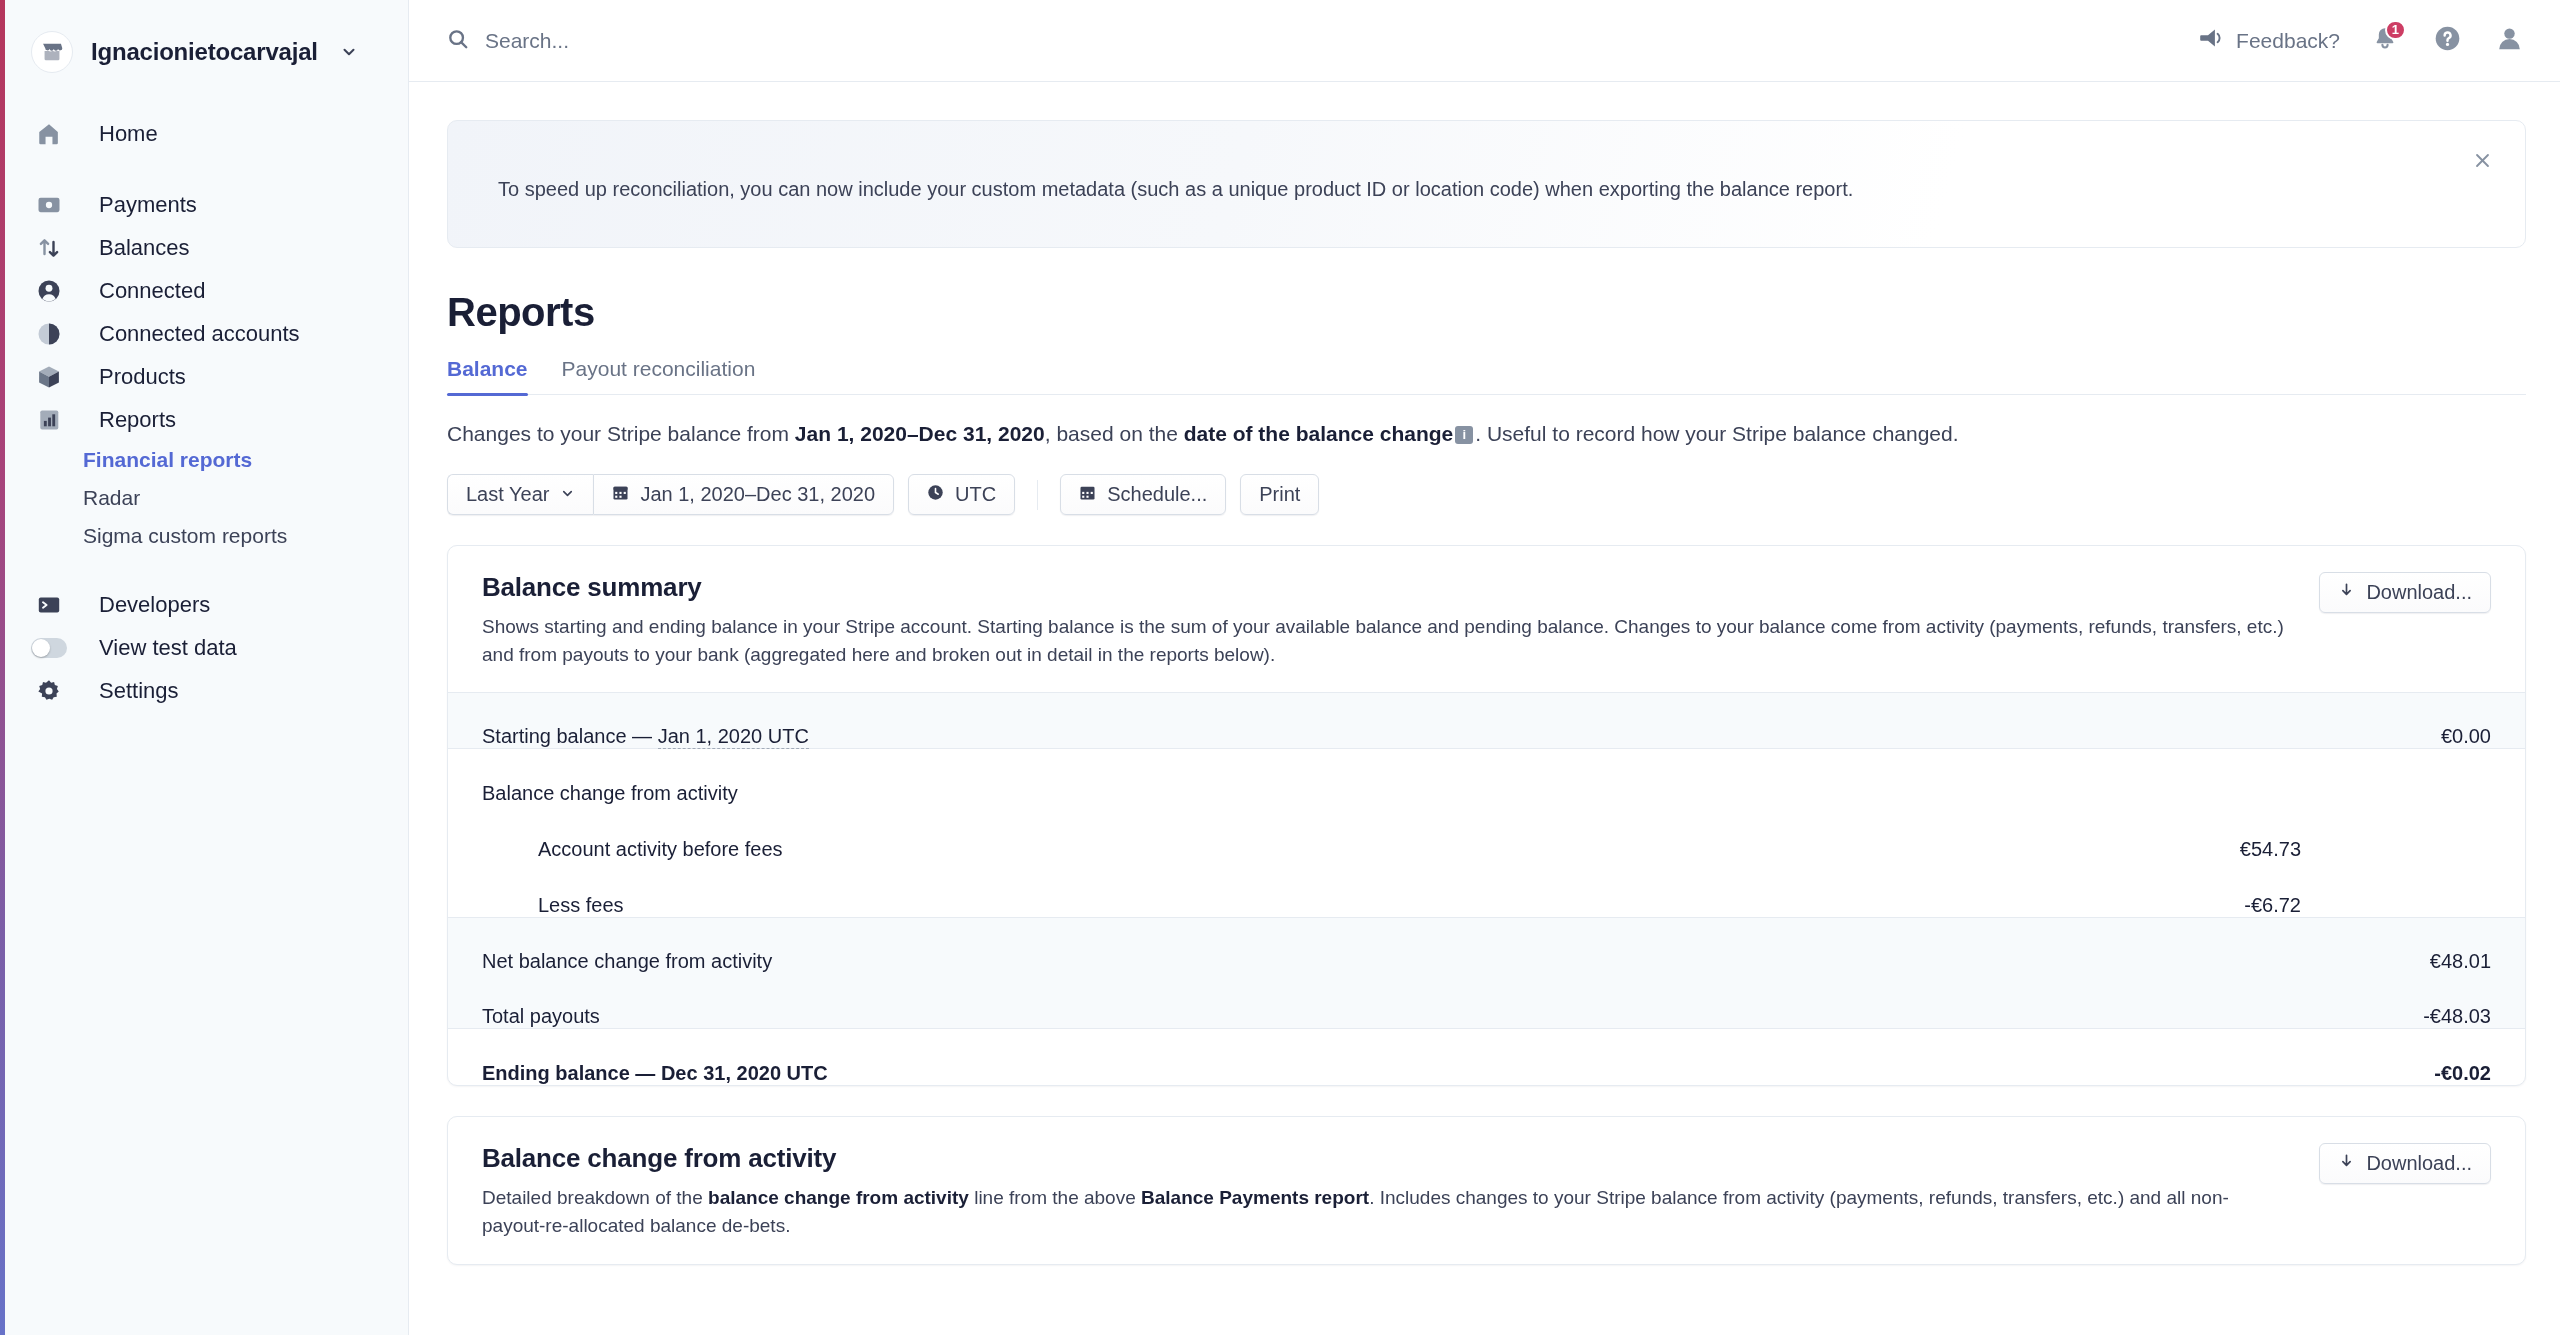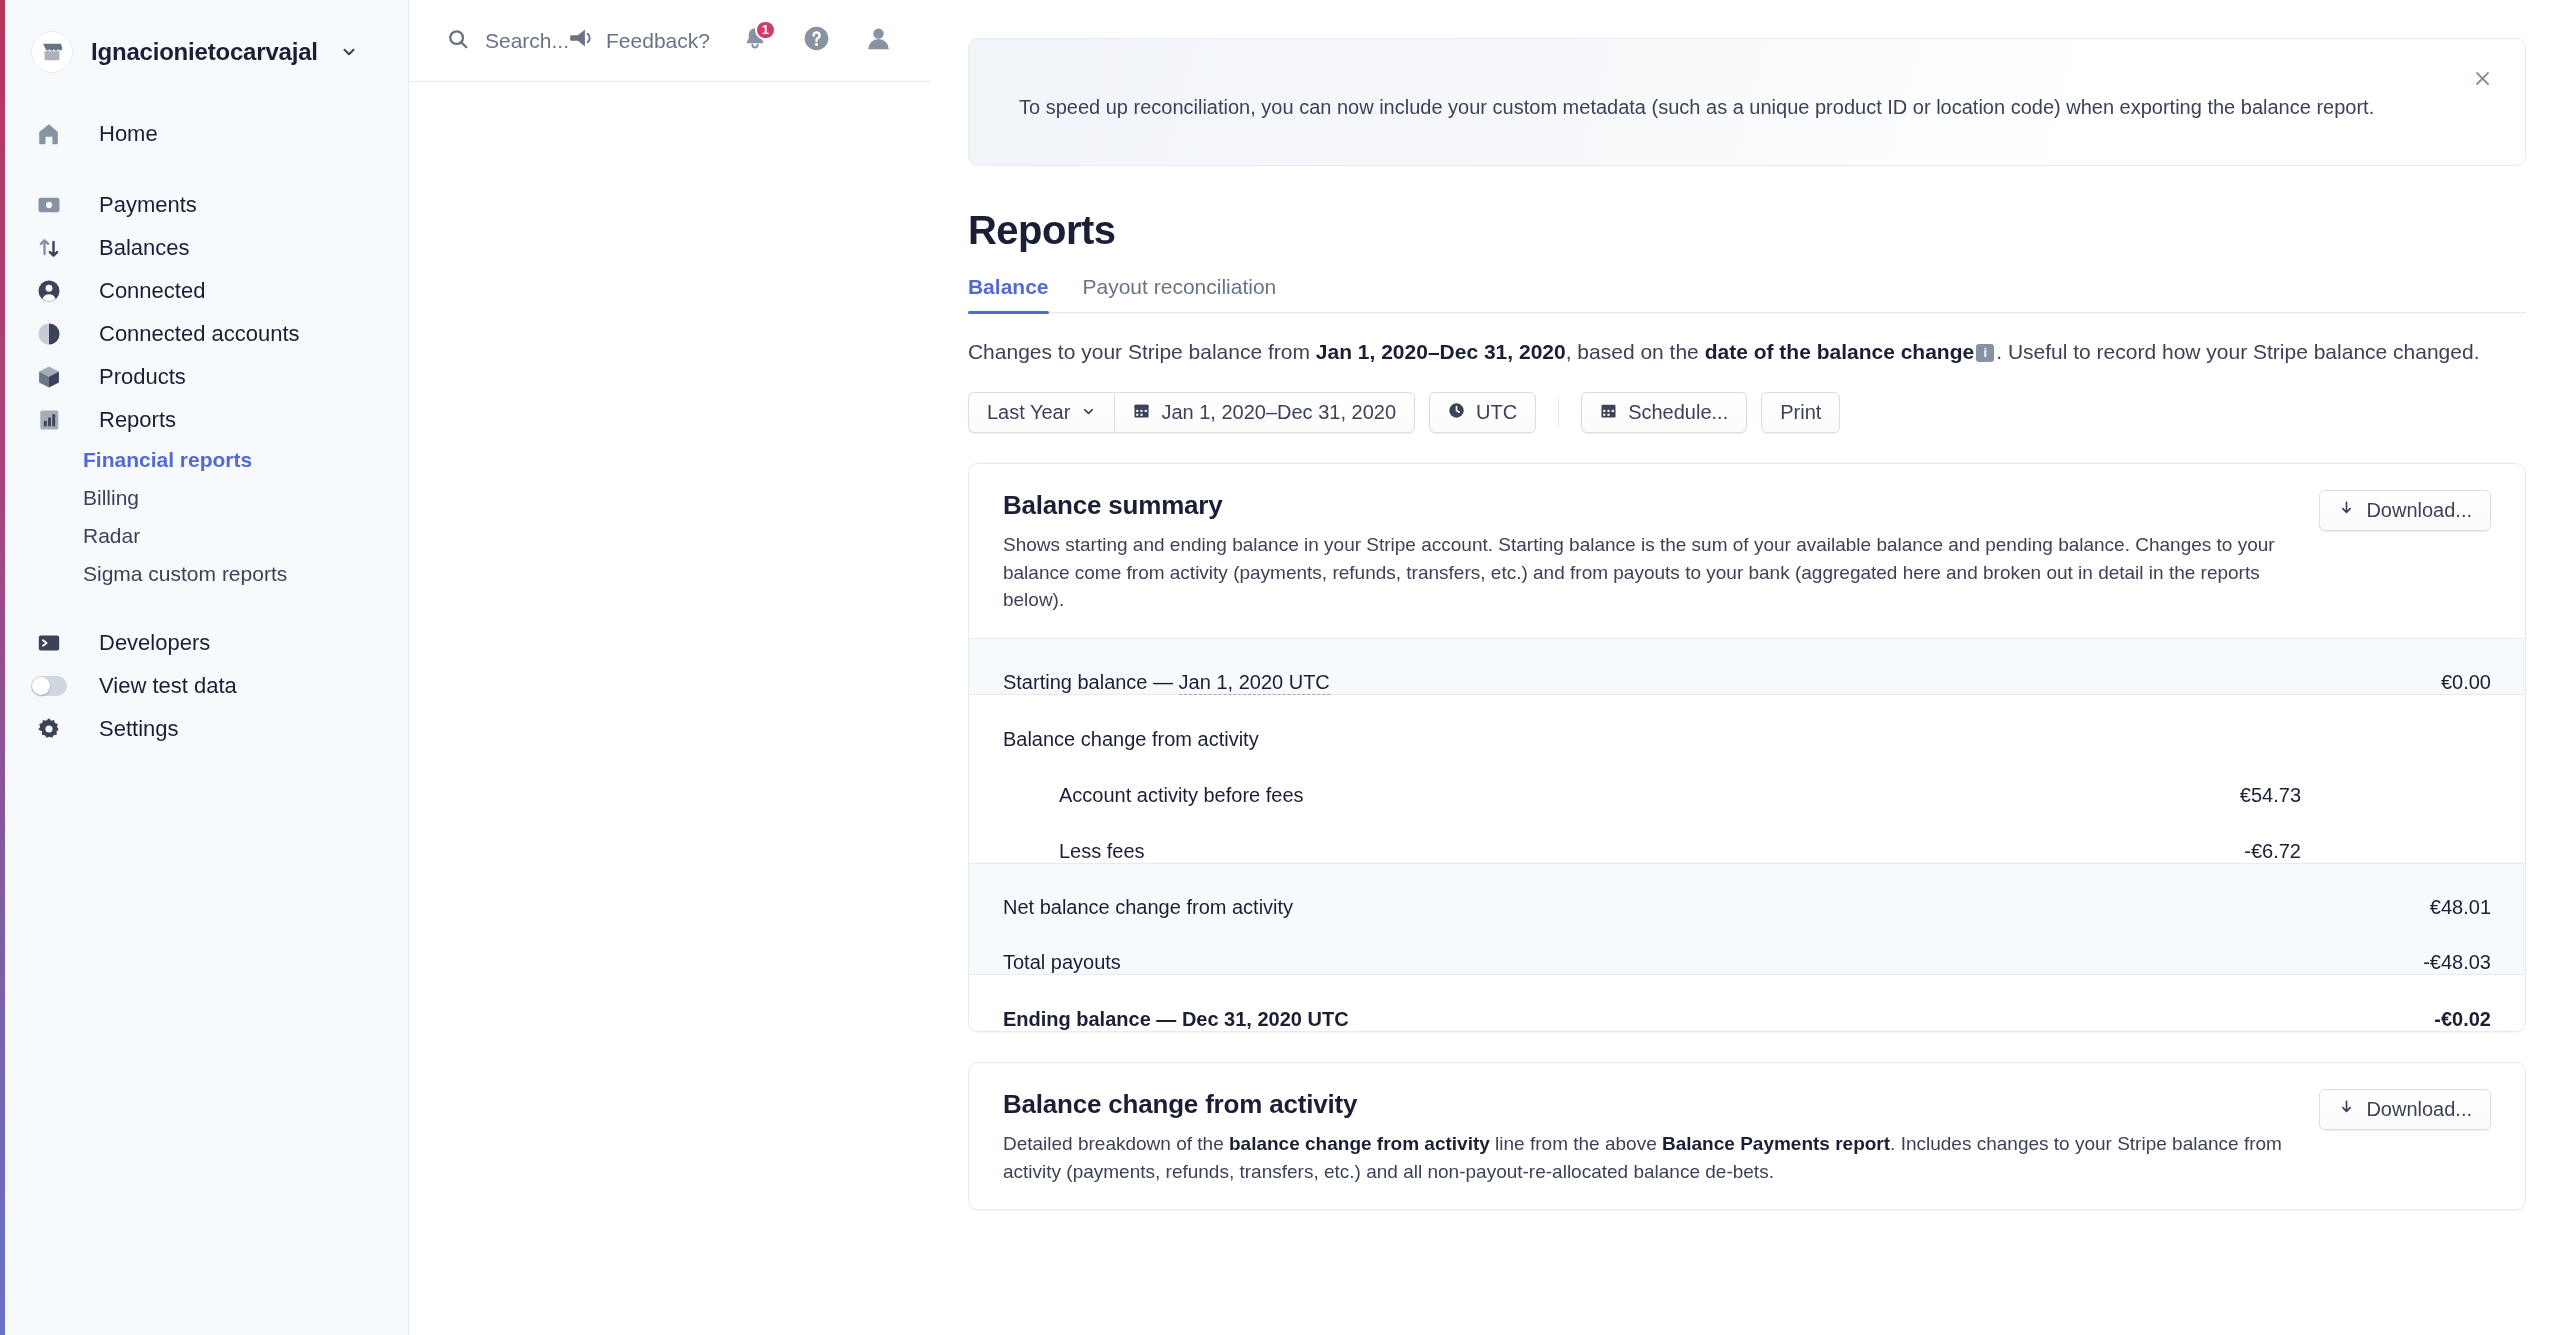--- a/index.html
+++ b/index.html
@@ -63,21 +63,21 @@
     width: 36px; height: 20px; border-radius: 10px;
     background: #cfd7df; position: relative; flex: 0 0 36px;
   }
   .toggle-knob {
     position: absolute; left: 1px; top: 1px;
     width: 18px; height: 18px; border-radius: 50%;
     background: #fff; box-shadow: 0 1px 2px rgba(0,0,0,.25);
   }
 
   
-  .main { flex: 1; height: 1335px; display: flex; min-width: 0; }
+  .main { flex: 1; height: 1335px; display: flex; flex-direction: column; min-width: 0; }
 
   .topbar {
     height: 82px; flex: 0 0 82px;
     border-bottom: 1px solid #e6ebf1;
     display: flex; align-items: center;
     padding: 0 34px 0 38px;
     background: #ffffff;
   }
   .search-box { display: flex; align-items: center; gap: 16px; flex: 1; cursor: text; }
   .search-placeholder { font-size: 21px; color: #697386; }
@@ -293,23 +293,20 @@
               <rect x="4.6" y="8.6" width="1.9" height="3.6" fill="#3c4257"></rect>
               <rect x="7.4" y="6.4" width="1.9" height="5.8" fill="#3c4257"></rect>
               <rect x="10.2" y="4.2" width="1.9" height="8" fill="#3c4257"></rect>
             </svg>
         </span>
         <span>Reports</span>
       </div>
 
       <div class="subnav-item active">
         <span>Financial reports</span>
-      </div>
-      <div class="subnav-item">
-        <span>Billing</span>
       </div>
       <div class="subnav-item">
         <span>Radar</span>
       </div>
       <div class="subnav-item">
         <span>Sigma custom reports</span>
       </div>
 
       <div class="nav-gap"></div>
 

